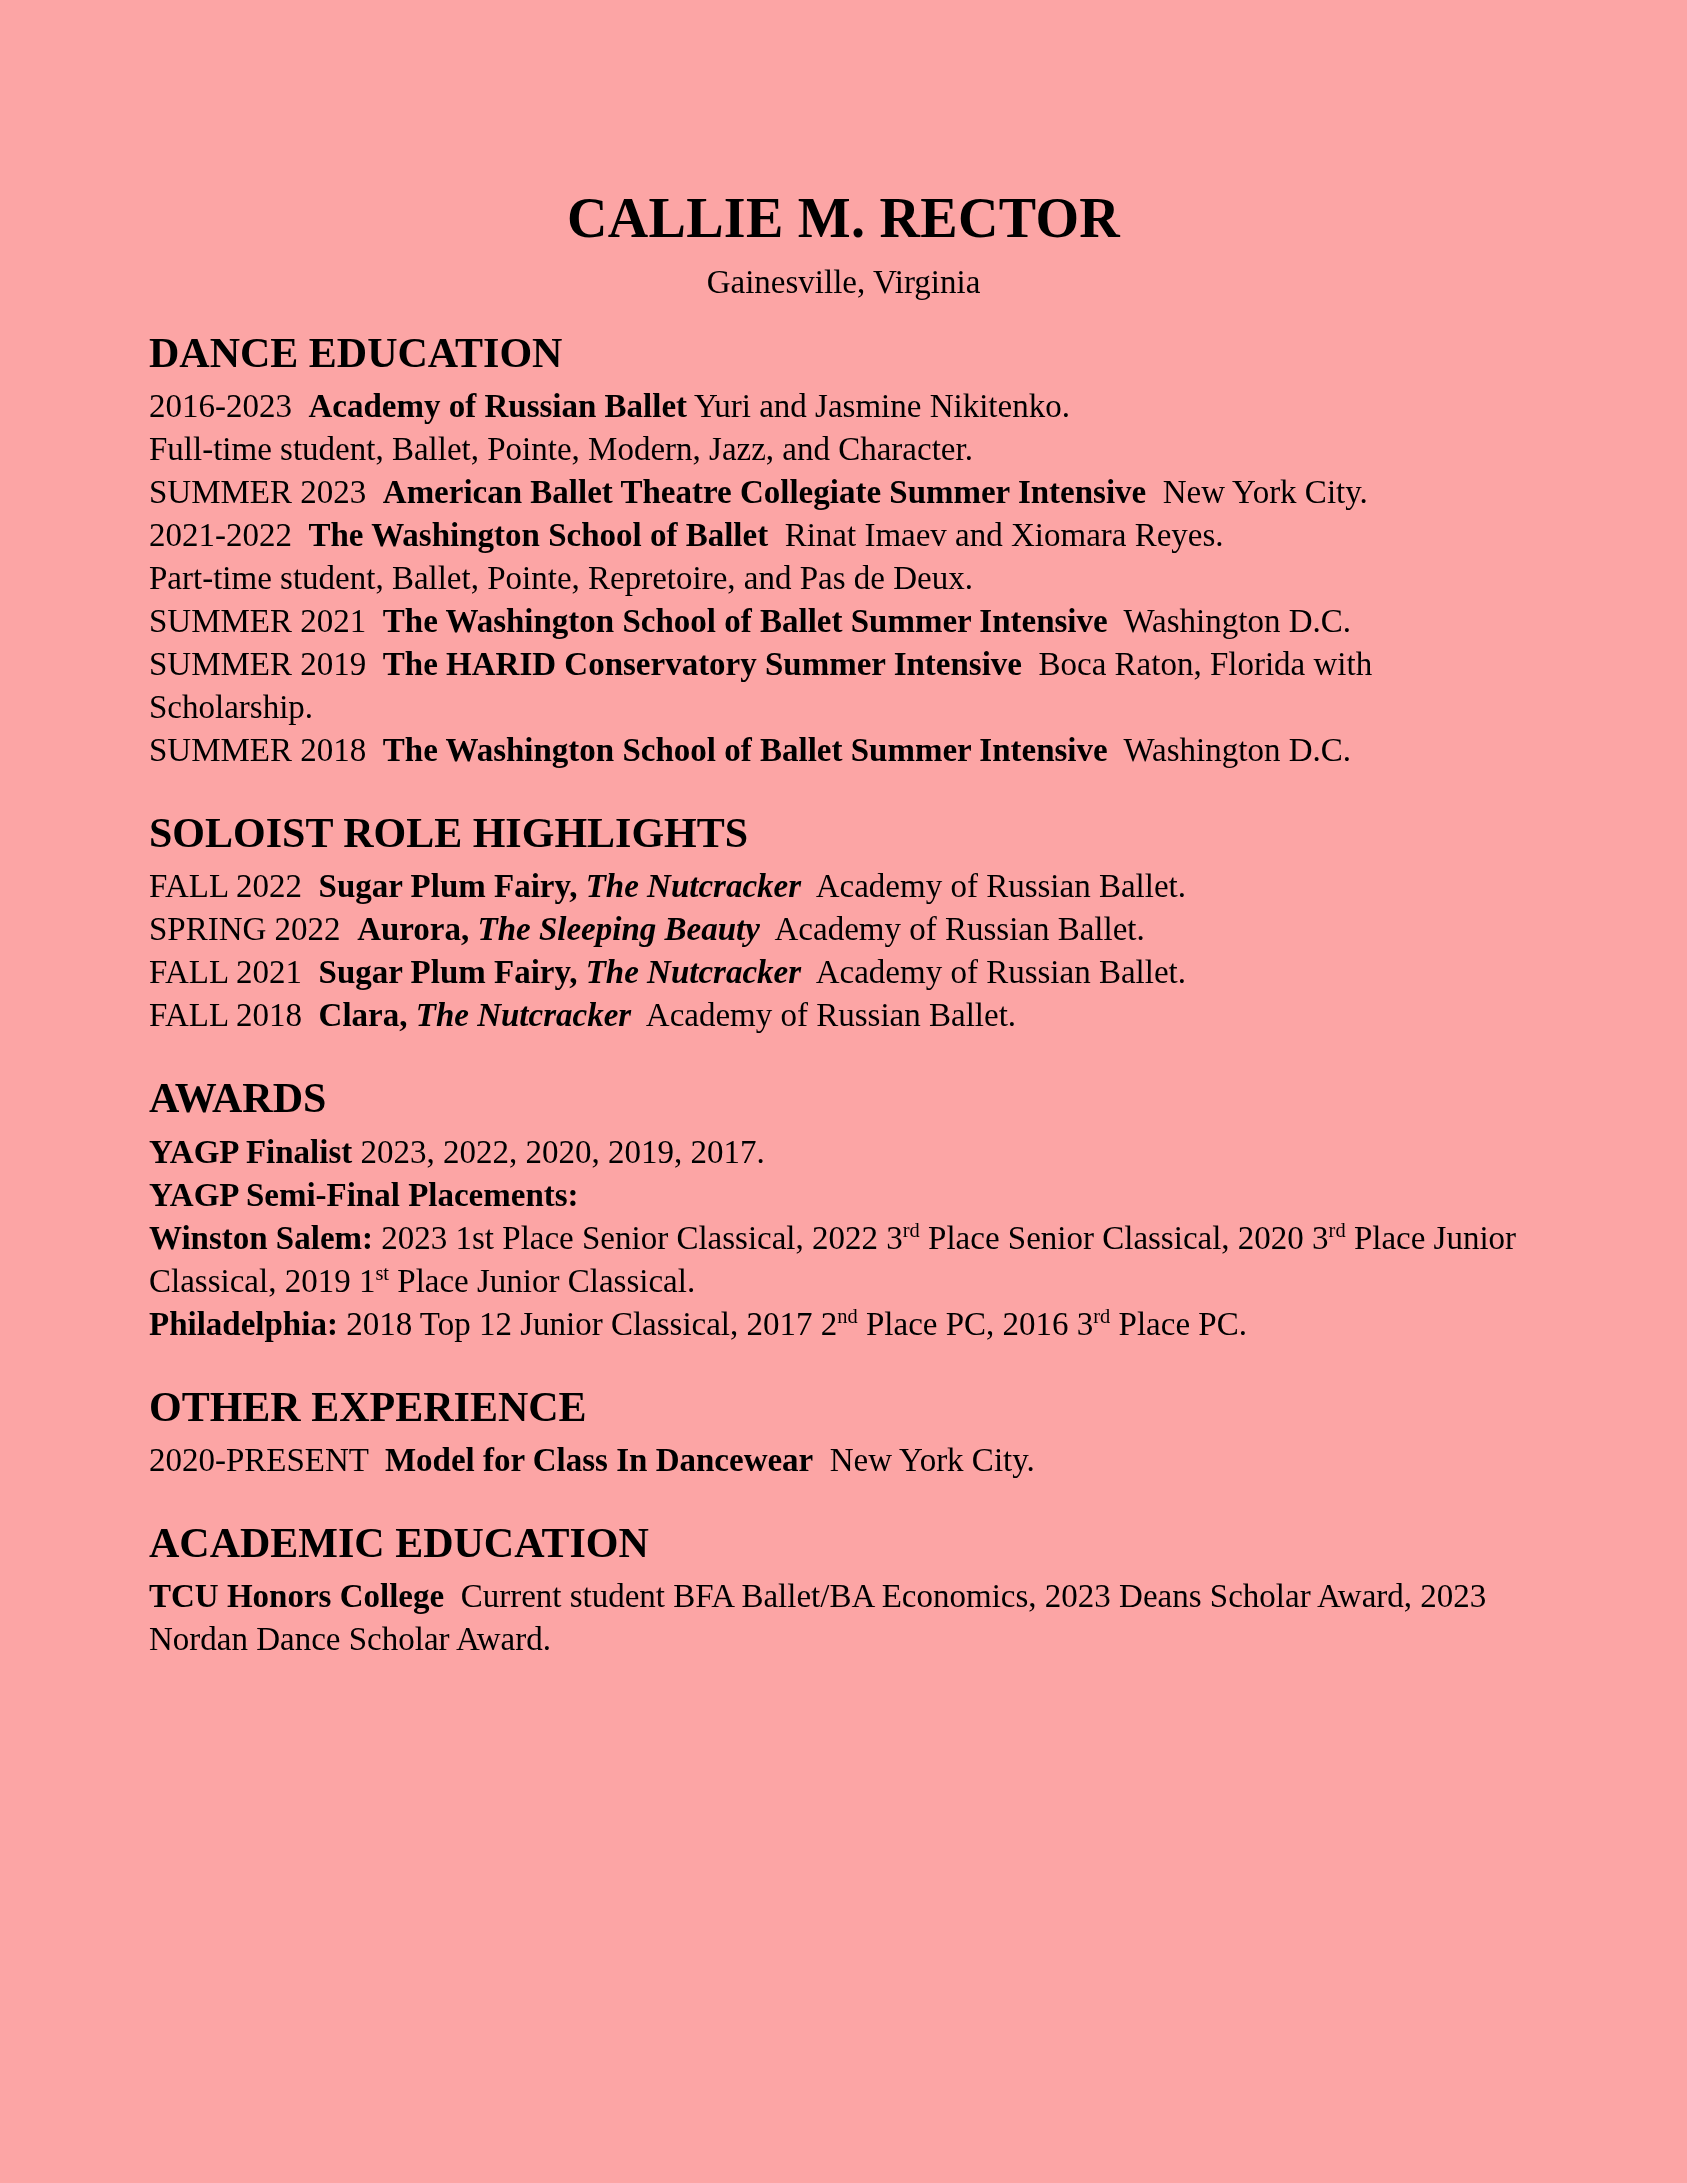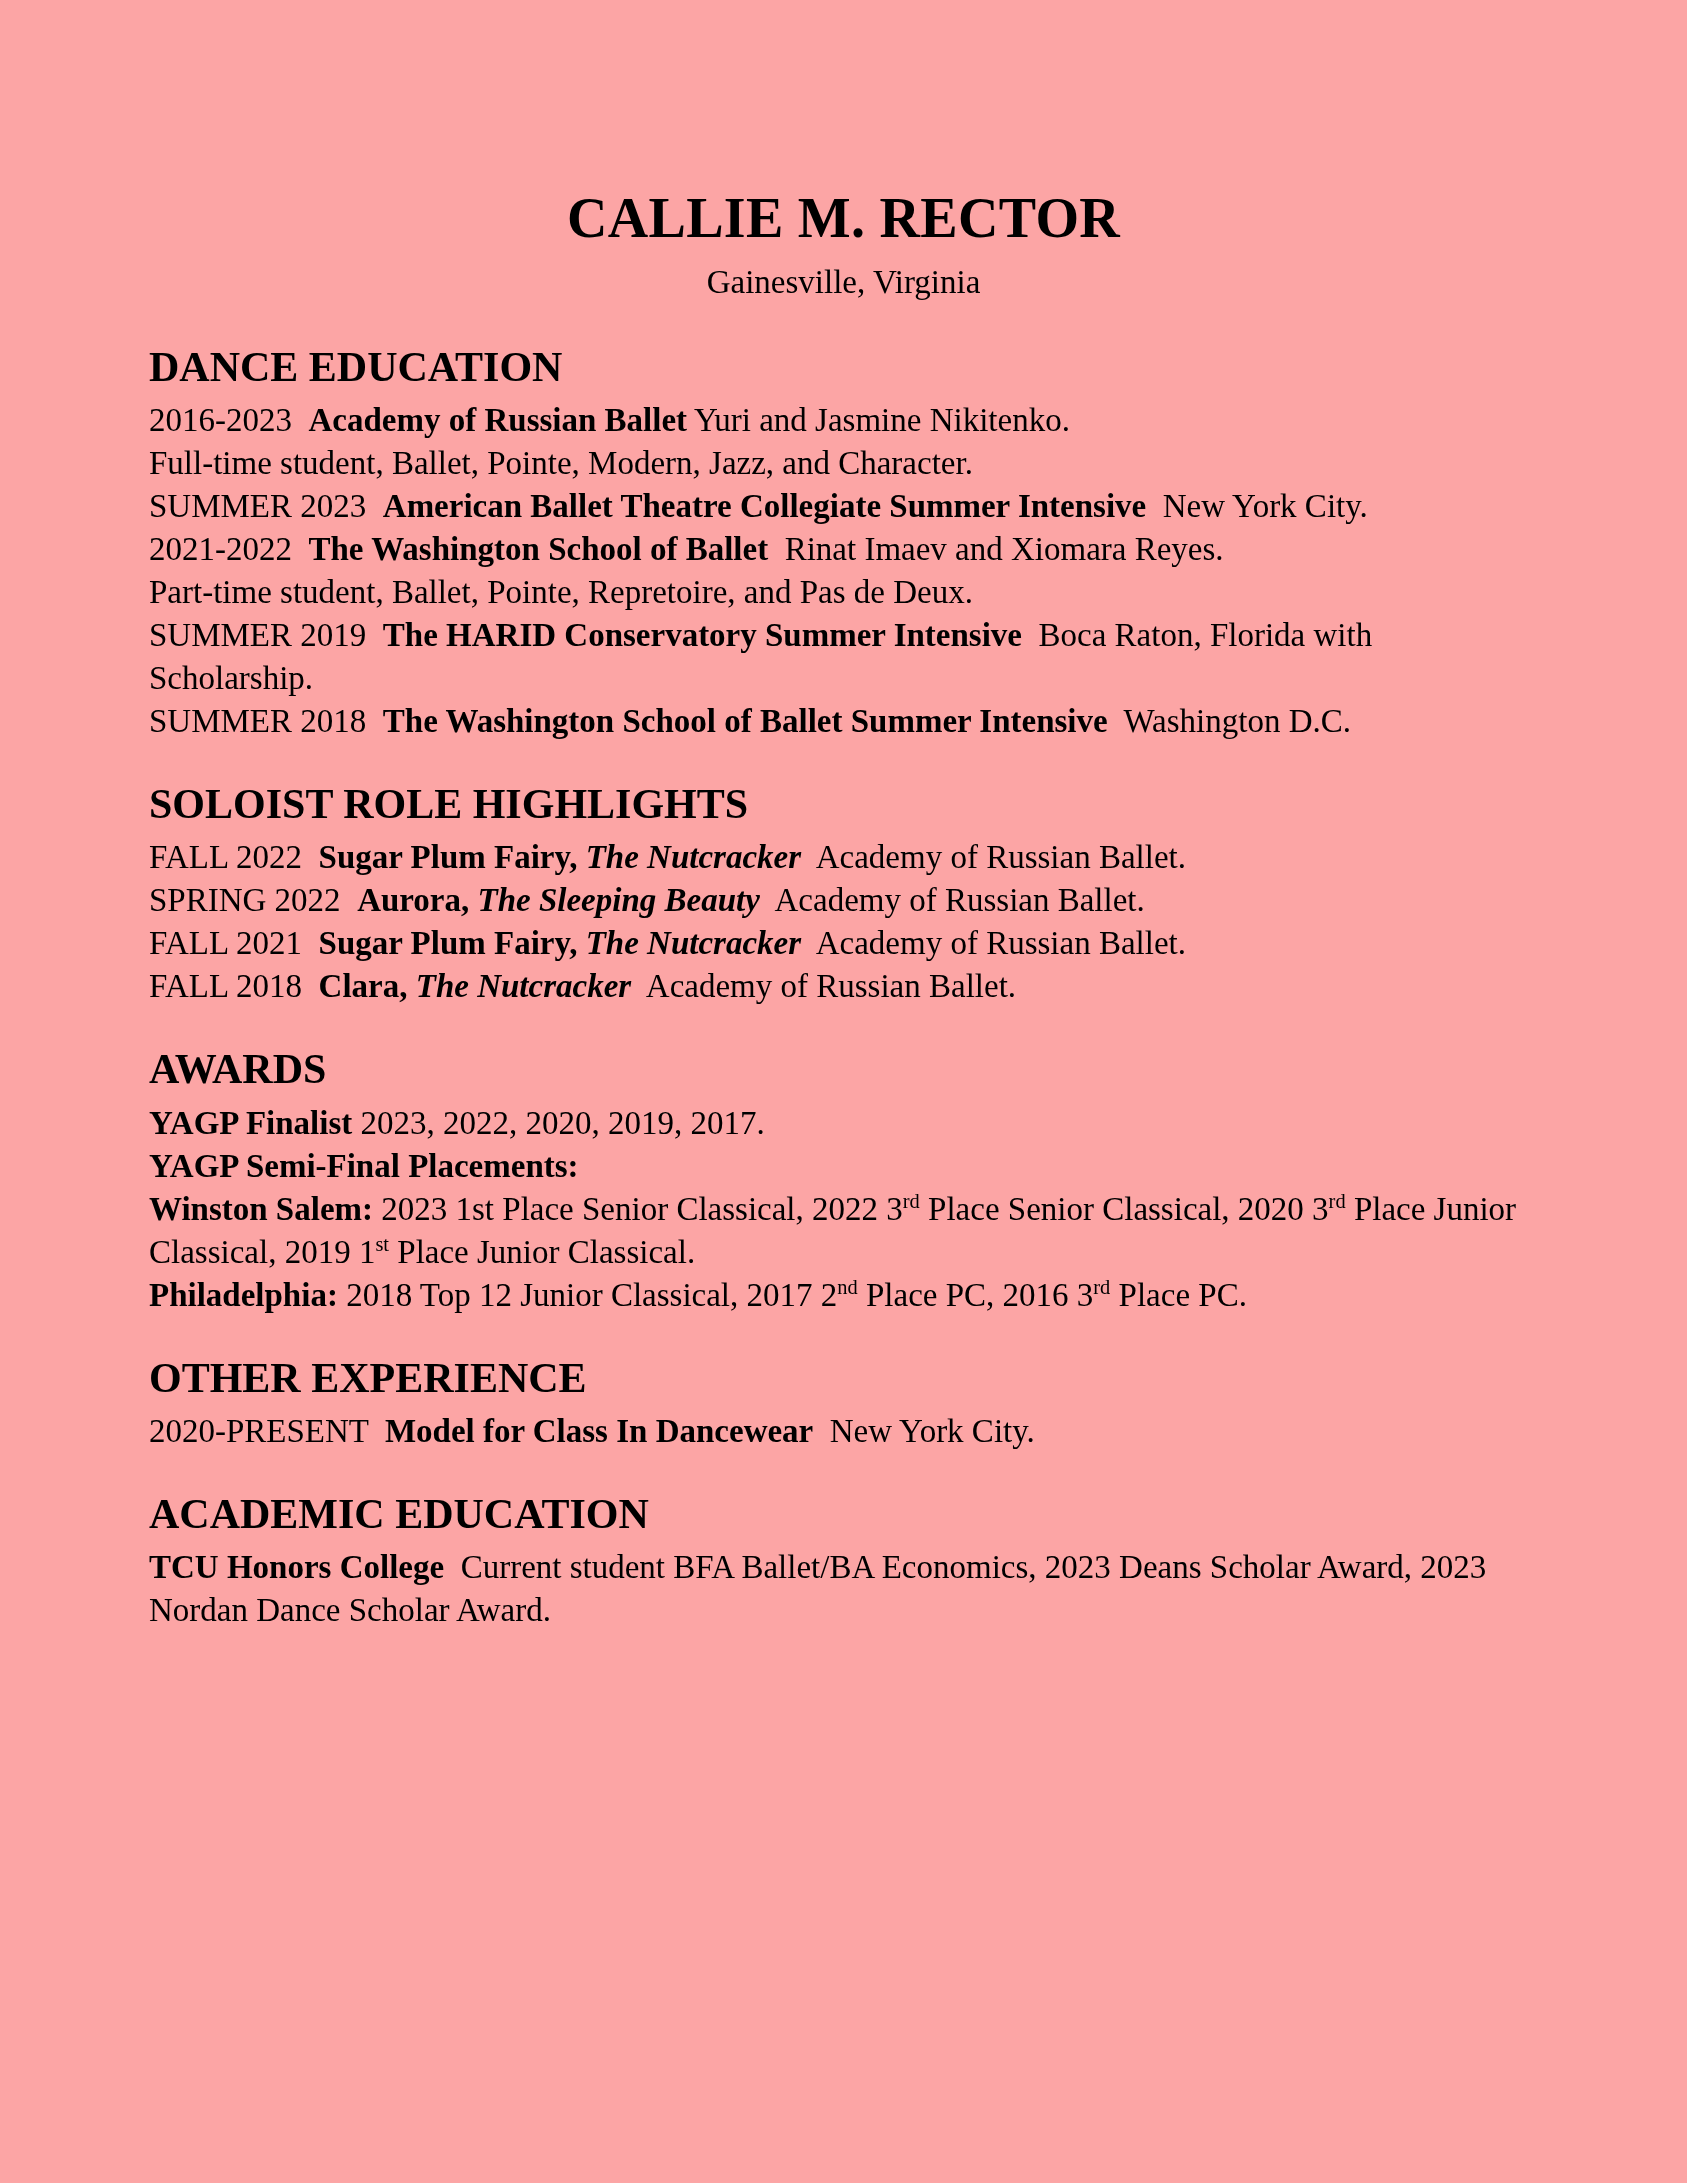--- a/index.html
+++ b/index.html
@@ -32,21 +32,21 @@
     margin: 0;
     font-size: 33px;
     line-height: 38px;
     text-align: center;
     white-space: pre-wrap;
   }
   .section {
     margin-top: 37px;
   }
   .section:first-child {
-    margin-top: 42px;
+    margin-top: 28px;
   }
   .section-title {
     margin: 0 0 8px 0;
     font-size: 42px;
     font-weight: bold;
     line-height: 1.15;
   }
   .line {
     margin: 0;
     font-size: 33px;
@@ -74,20 +74,21 @@
   </header>
 
   <main>
       <section class="section">
         <h2 class="section-title">DANCE EDUCATION</h2>
         <p class="line"><span>2016-2023  </span><span class="b">Academy of Russian Ballet</span><span> Yuri and Jasmine Nikitenko.</span></p>
         <p class="line"><span>Full-time student, Ballet, Pointe, Modern, Jazz, and Character.</span></p>
         <p class="line"><span>SUMMER 2023  </span><span class="b">American Ballet Theatre Collegiate Summer Intensive</span><span>  New York City.</span></p>
         <p class="line"><span>2021-2022  </span><span class="b">The Washington School of Ballet</span><span>  Rinat Imaev and Xiomara Reyes.</span></p>
         <p class="line"><span>Part-time student, Ballet, Pointe, Repretoire, and Pas de Deux.</span></p>
+        <p class="line"><span>SUMMER 2021  </span><span class="b">The Washington School of Ballet Summer Intensive</span><span>  Washington D.C.</span></p>
         <p class="line"><span>SUMMER 2019  </span><span class="b">The HARID Conservatory Summer Intensive</span><span>  Boca Raton, Florida with Scholarship.</span></p>
         <p class="line"><span>SUMMER 2018  </span><span class="b">The Washington School of Ballet Summer Intensive</span><span>  Washington D.C.</span></p>
       </section>
       <section class="section">
         <h2 class="section-title">SOLOIST ROLE HIGHLIGHTS</h2>
         <p class="line"><span>FALL 2022  </span><span class="b">Sugar Plum Fairy, </span><span class="bi">The Nutcracker</span><span>  Academy of Russian Ballet.</span></p>
         <p class="line"><span>SPRING 2022  </span><span class="b">Aurora, </span><span class="bi">The Sleeping Beauty</span><span>  Academy of Russian Ballet.</span></p>
         <p class="line"><span>FALL 2021  </span><span class="b">Sugar Plum Fairy, </span><span class="bi">The Nutcracker</span><span>  Academy of Russian Ballet.</span></p>
         <p class="line"><span>FALL 2018  </span><span class="b">Clara, </span><span class="bi">The Nutcracker</span><span>  Academy of Russian Ballet.</span></p>
       </section>

